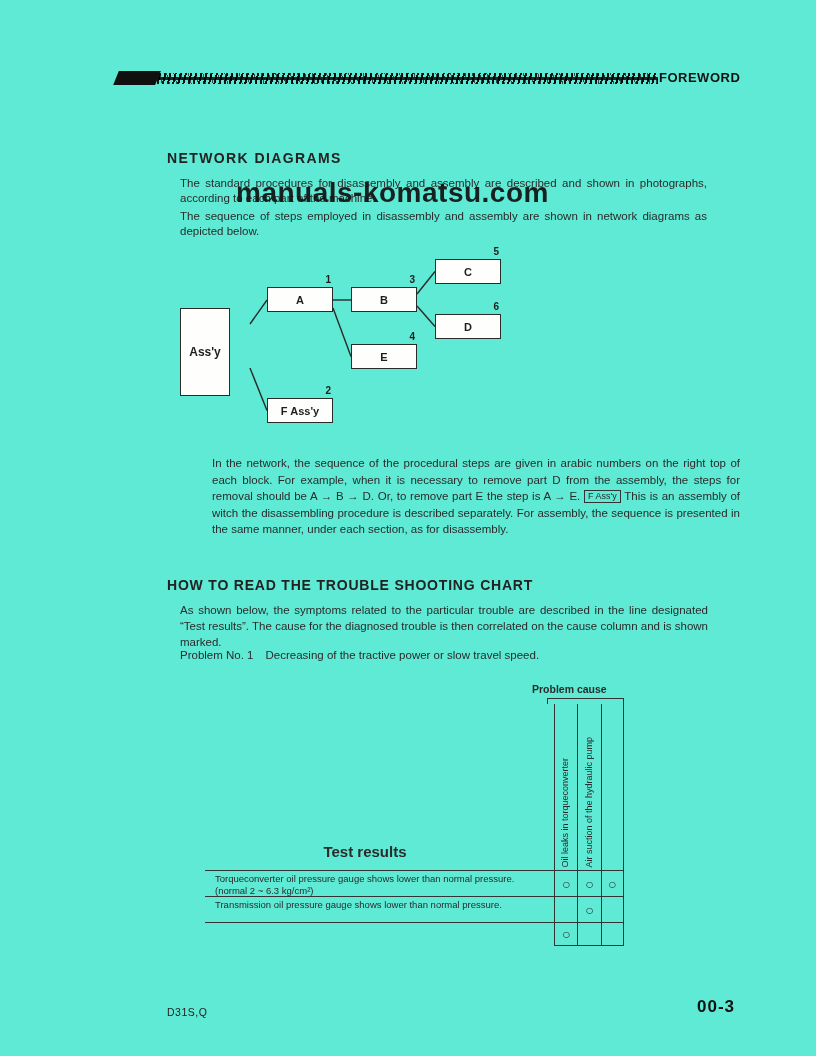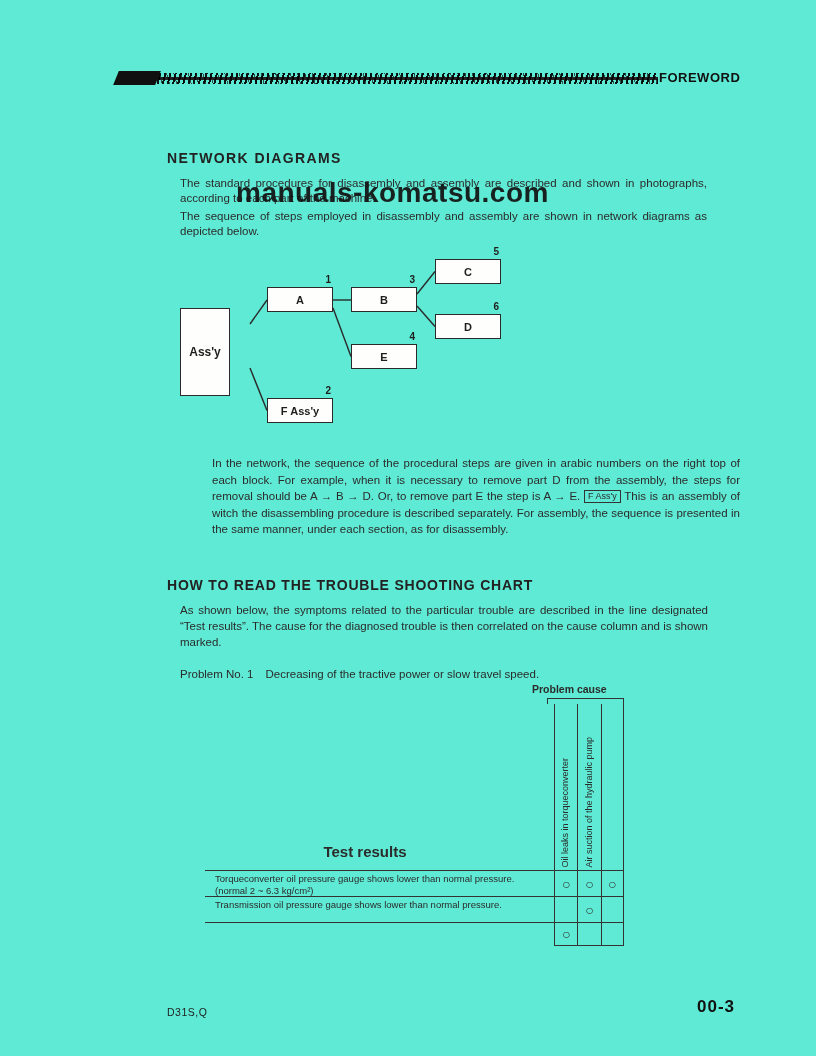--- a/index.html
+++ b/index.html
@@ -36,21 +36,21 @@
   .b-a     { left:100px; top:39px;  width:66px; height:25px; }
   .b-b     { left:184px; top:39px;  width:66px; height:25px; }
   .b-c     { left:268px; top:11px;  width:66px; height:25px; }
   .b-d     { left:268px; top:66px;  width:66px; height:25px; }
   .b-e     { left:184px; top:96px;  width:66px; height:25px; }
   .b-fassy { left:100px; top:150px; width:66px; height:25px; }
 
   .para3 { position:absolute; left:172px; top:455px; width:528px; font-size:11.5px; line-height:16.5px; text-align:justify;margin-left:40px; }
   .inline-box { display:inline-block; border:1px solid #333; font-size:9px; line-height:11px; padding:0 3px; vertical-align:1px; }
   .para4 { position:absolute; left:180px; top:602px; width:528px; font-size:11.5px; line-height:16px; text-align:justify; }
-  .problem-line { position:absolute; left:180px; top:668px; font-size:11.5px; }
+  .problem-line { position:absolute; left:180px; top:649px; font-size:11.5px; }
   .problem-line .plabel { margin-right:12px; }
 
   
   .cause-header { position:absolute; left:532px; top:683px; width:106px; text-align:left; font-size:10.5px; font-weight:600; }
   .cause-bracket { position:absolute; left:547px; top:698px; width:77px; height:6px; border-top:1.2px solid #333; border-left:1.2px solid #333; border-right:1.2px solid #333; }
   .cause-grid { position:absolute; left:554px; top:704px; width:70px; height:168px; display:flex; }
   .cause-col { width:23.3px; border-left:1.1px solid #333; display:flex; align-items:flex-end; justify-content:center; }
   .cause-col:last-child { border-right:1.1px solid #333; }
   .cause-col span { writing-mode:vertical-rl; transform:rotate(180deg); font-size:9px; line-height:1.1; padding:4px 0; white-space:nowrap; color:#2b2b2b; }
   .test-results-label { position:absolute; left:300px; top:843px; width:130px; text-align:center; font-size:15px; font-weight:600; }

